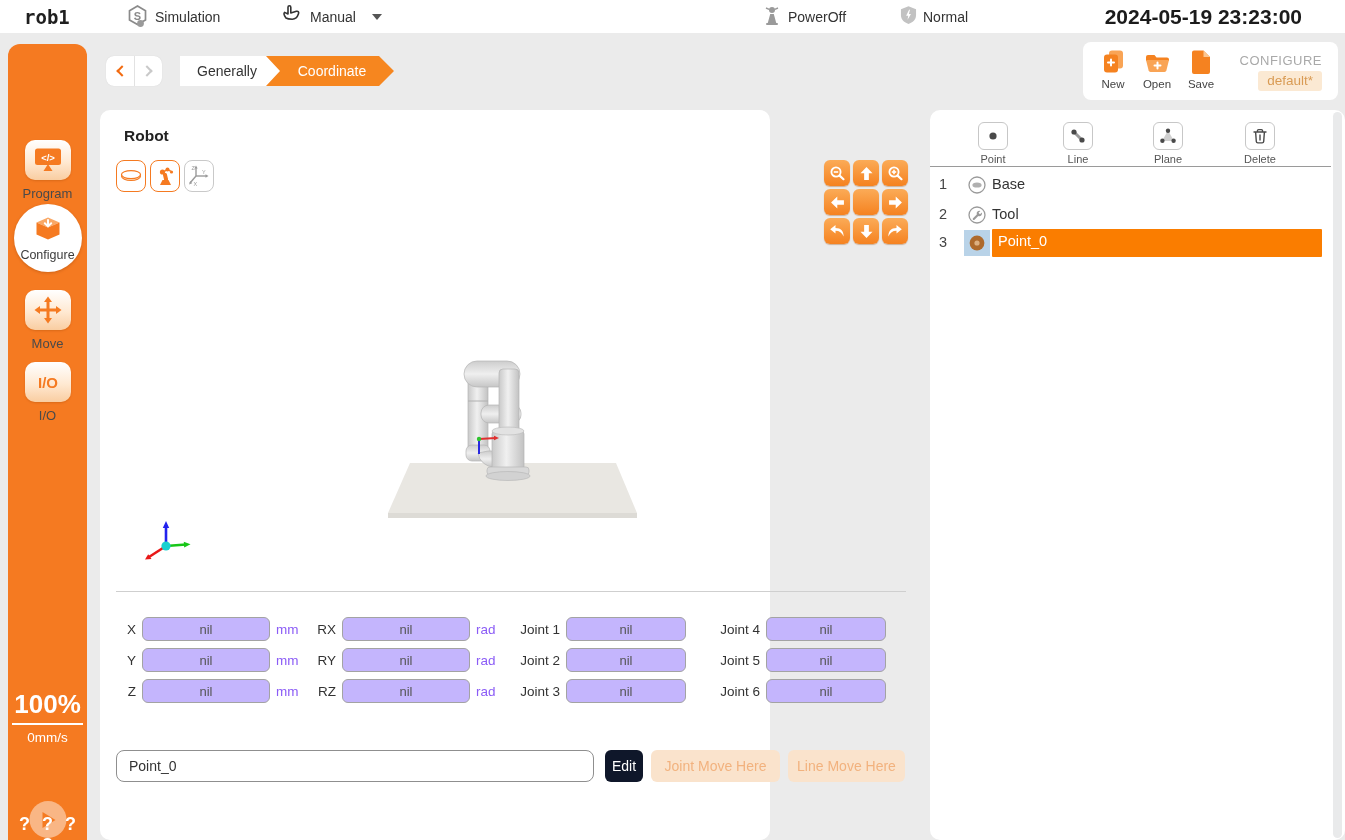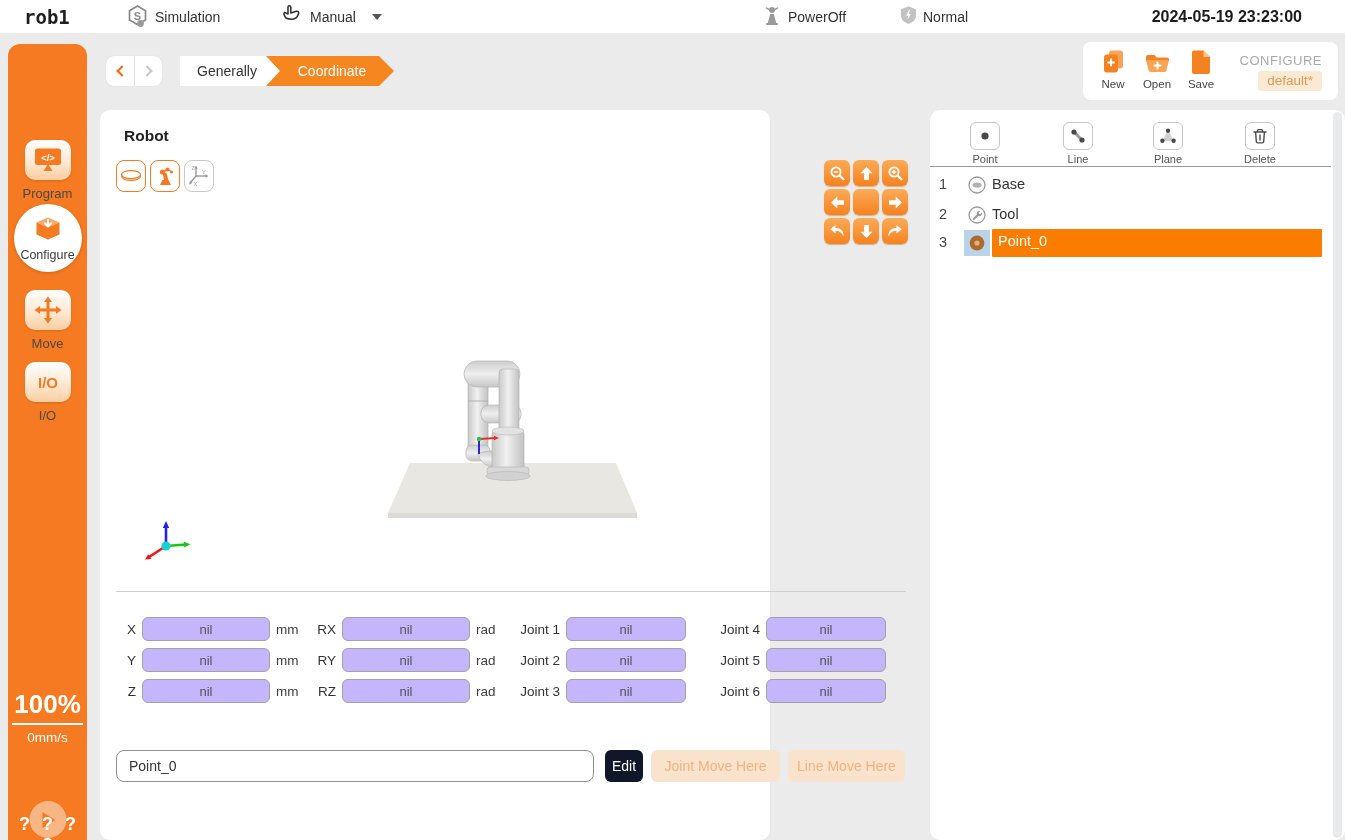--- a/index.html
+++ b/index.html
@@ -6,21 +6,21 @@
   html,body { background:#ebebeb; }
   body { font-family:"Liberation Sans", sans-serif; }
   #app { position:relative; width:1345px; height:840px; background:#ebebeb; overflow:hidden; }
 
   
   .topbar { position:absolute; left:0; top:0; width:1345px; height:33px; background:#ffffff; z-index:30; }
   .topbar .grp { position:absolute; top:0; height:33px; display:flex; align-items:center; gap:6px; color:#333; font-size:14px; }
   .logo { position:absolute; left:24px; top:0; height:33px; display:flex; align-items:center;
           font-family:"DejaVu Sans Mono", monospace; font-weight:bold; font-size:19px; color:#1f1f1f; }
   .caret-down { width:0; height:0; border-left:5px solid transparent; border-right:5px solid transparent; border-top:6px solid #555; margin-left:10px; }
-  .datetime { position:absolute; right:43px; top:0; height:33px; display:flex; align-items:center; font-weight:bold; font-size:16px; color:#1b1b1b; }
+  .datetime { position:absolute; right:43px; top:0; height:33px; display:flex; align-items:center; font-weight:bold; font-size:21px; color:#1b1b1b; }
 
   
   .sidebar { position:absolute; left:8px; top:44px; width:79px; height:796px; background:#f57a21; border-radius:12px 12px 0 0; z-index:20; }
   .side-item { position:absolute; left:0; width:79px; display:flex; flex-direction:column; align-items:center; cursor:pointer; }
   .badge { width:46px; height:40px; border-radius:10px; background:linear-gradient(180deg,#ffffff 0%,#ffe9d2 55%,#f9cda1 100%);
            display:flex; align-items:center; justify-content:center; box-shadow:0 1px 2px rgba(140,60,0,.25); }
   .side-label { margin-top:6px; font-size:13px; color:#4a4a4a; }
   .active-circle { width:68px; height:68px; border-radius:50%; background:#ffffff; display:flex; flex-direction:column; align-items:center; justify-content:center; gap:2px; box-shadow:0 1px 3px rgba(120,50,0,.3); }
   .active-circle .side-label { margin-top:0; font-size:12.5px; color:#3c3c3c; }
   .speed-pct { position:absolute; left:0; top:645px; width:79px; text-align:center; color:#fff; font-weight:bold; font-size:26px; }
@@ -62,21 +62,21 @@
   .vp-btn.gray { border-color:#c9c9c9; }
   .viewctl { position:absolute; left:724px; top:50px; display:grid; grid-template-columns:repeat(3,26px); grid-auto-rows:26px; gap:3px; }
   .vc-btn { width:26px; height:26px; border-radius:6px; background:linear-gradient(180deg,#fbab57,#f58220); display:flex; align-items:center; justify-content:center; cursor:pointer; box-shadow:0 1px 1px rgba(150,70,0,.35); }
   .viewport { position:absolute; left:20px; top:90px; width:770px; height:385px; cursor:grab; }
   .robot-svg { position:absolute; left:260px; top:153px; }
   .axis-ind { position:absolute; left:20px; top:318px; }
   .divider { position:absolute; left:16px; top:481px; width:790px; border-top:1px solid #cfcfcf; }
 
   .fieldrow { position:absolute; display:flex; align-items:center; gap:6px; height:24px; }
   .flabel { font-size:13.5px; color:#333; text-align:right; }
-  .funit { font-size:13.5px; color:#404040; }
+  .funit { font-size:13.5px; color:#8b5cf6; }
   .finput { height:24px; border:1px solid #a3a3a3; border-radius:6px; text-align:center; font-size:13px; color:#555; background:#c4b5fd; outline:none; }
   .w128 { width:128px; } .w120 { width:120px; }
   .lab20 { width:20px; } .lab26 { width:26px; } .lab52 { width:52px; }
 
   .point-input { position:absolute; left:16px; top:640px; width:478px; height:32px; border:1px solid #8f8f8f; border-radius:8px; padding:0 12px; font-size:14px; color:#333; outline:none; }
   .btn { position:absolute; top:640px; height:32px; border:none; border-radius:6px; font-size:14px; cursor:pointer; font-family:inherit; }
   .btn-edit { left:505px; width:38px; background:#0f172a; color:#fff; }
   .btn-dis { background:#fae3cc; color:#f2b27e; cursor:default; }
   .btn-joint { left:551px; width:129px; }
   .btn-line { left:688px; width:117px; }
@@ -438,21 +438,21 @@
     </div>
 
     <input class="point-input" value="Point_0" style="">
     <button class="btn btn-edit">Edit</button>
     <button class="btn btn-dis btn-joint">Joint Move Here</button>
     <button class="btn btn-dis btn-line">Line Move Here</button>
   </div>
 
   <div class="card right-card">
 
-    <div class="tool" style="left:24px;">
+    <div class="tool" style="left:32px;">
       <div class="tool-btn">
         <svg width="18" height="18" viewBox="0 0 18 18">
             <circle cx="9" cy="9" r="3.6" fill="#4a4a4a"></circle>
           </svg>
       </div>
       <div class="tool-lbl">Point</div>
     </div>
     <div class="tool" style="left:117px;">
       <div class="tool-btn">
         <svg width="18" height="18" viewBox="0 0 18 18">

